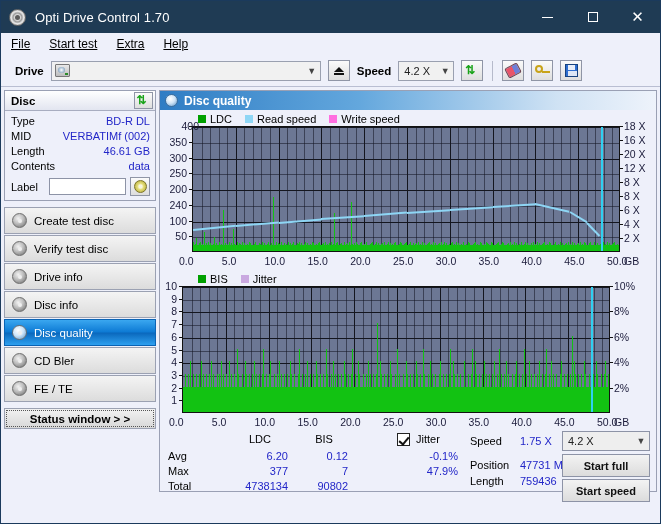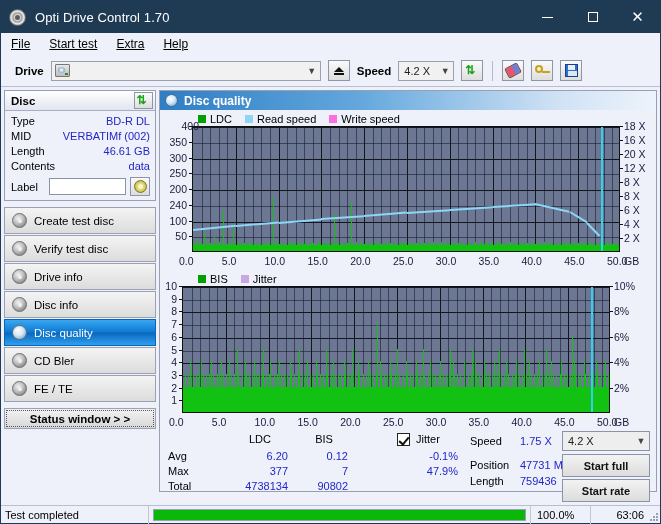--- a/index.html
+++ b/index.html
@@ -1671,36 +1671,18 @@
         <div class="st" style="left:310px;top:28px;">Position</div>
         <div class="stv" style="left:360px;top:28px;width:68px;text-align:left;">47731 MB</div>
         <div class="st" style="left:310px;top:44px;">Length</div>
         <div class="stv" style="left:360px;top:44px;width:68px;text-align:left;">759436</div>
 
         <div class="sel-combo" style="left:402px;top:0px;">
           <span>4.2 X</span>
           <span class="combo-arrow">▼</span>
         </div>
         <div class="act-btn" style="left:402px;top:23px;">Start full</div>
-        <div class="act-btn" style="left:402px;top:48px;">Start rate</div>
+        <div class="act-btn" style="left:402px;top:48px;">Start speed</div>
       </div>
     </div>
   </div>
 
-  <div class="statusbar">
-    <div class="sb-cell sb-text">Test completed</div>
-    <div class="sb-cell sb-prog">
-      <div class="progress">
-          <i id="prog-fill" style="width: 100%;"></i>
-        </div>
-    </div>
-    <div class="sb-cell sb-pct">100.0%</div>
-    <div class="sb-cell sb-time">63:06</div>
-    <div class="grip">
-      <i style="right:0;bottom:0;"></i>
-        <i style="right:3px;bottom:0;"></i>
-        <i style="right:6px;bottom:0;"></i>
-      <i style="right:0;bottom:3px;"></i>
-        <i style="right:3px;bottom:3px;"></i>
-        <i style="right:0;bottom:6px;"></i>
-    </div>
-  </div>
 </div>
 
 </body></html>

